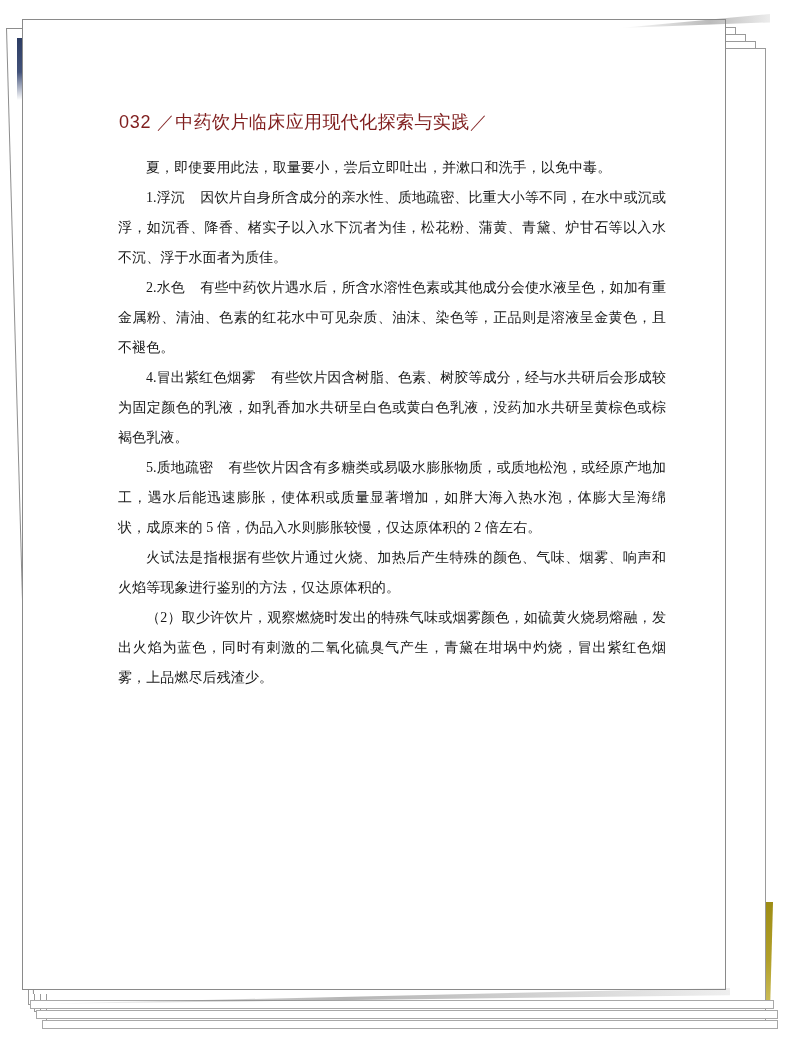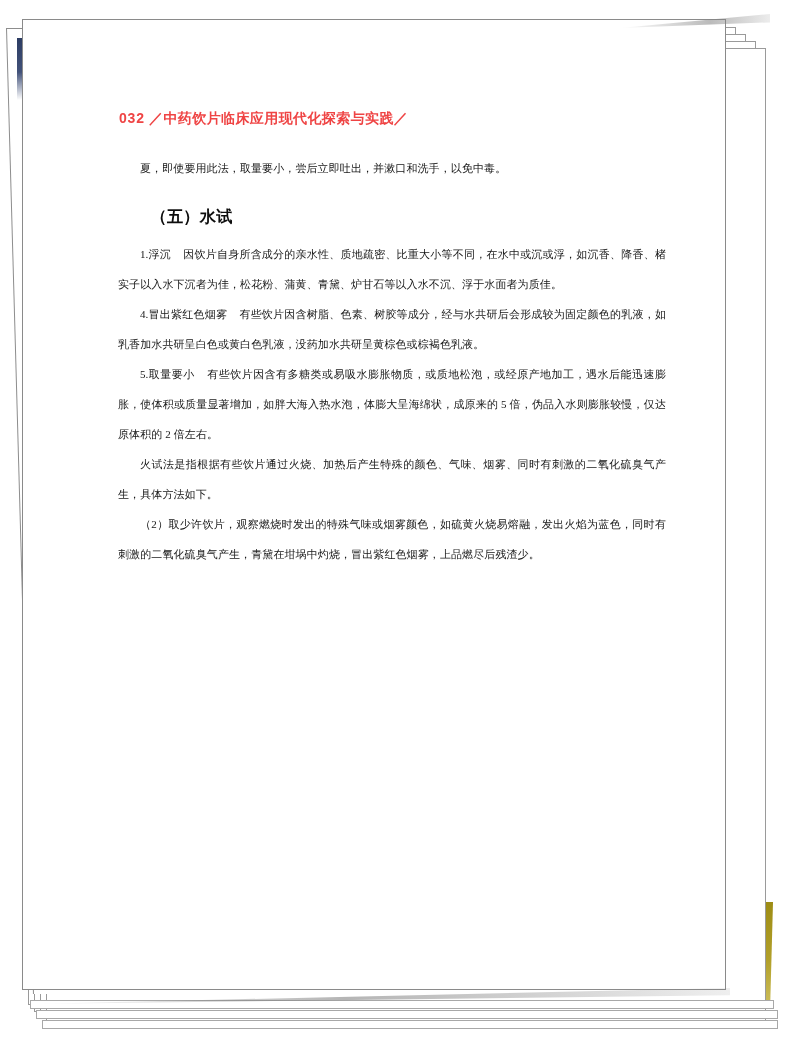--- a/index.html
+++ b/index.html
@@ -110,39 +110,38 @@
     position: absolute;
     left: 0; top: 0; right: 0; bottom: 0;
     padding: 0;
   }
 
   .running-head {
     position: absolute;
     left: 96px;
     top: 90px;
     font-family: "Liberation Sans", "DejaVu Sans", sans-serif;
-    font-size: 14px;
-    color: #ef4444;
+    font-size: 18px;
+    color: #7f1d1d;
     letter-spacing: 0.4px;
     white-space: nowrap;
-    font-weight: bold;
   }
   .running-head .folio { letter-spacing: 0.8px; }
 
   .body-col {
     position: absolute;
     left: 95px;
     top: 133px;
     width: 548px;
     color: #1a1a1a;
   }
 
   p.para {
     margin: 0 0 0 0;
-    font-size: 11px;
+    font-size: 14px;
     line-height: 30px;
     text-align: justify;
     text-justify: inter-ideograph;
     letter-spacing: 0.1px;
     color: #171717;
   }
   p.indent { text-indent: 2em; }
 
   .sec-head {
     margin: 19px 0 7px 0;
@@ -182,33 +181,33 @@
     <div class="page-inner">
 
       <div class="running-head">
         <span class="folio">032</span><span>&nbsp;</span><span>／中药饮片临床应用现代化探索与实践／</span>
       </div>
 
       <div class="body-col">
 
         <p class="para indent">夏，即使要用此法，取量要小，尝后立即吐出，并漱口和洗手，以免中毒。</p>
 
-        <div class="sec-head">（五）水试</div>
 
 
         <p class="para indent"><span>1.</span><span class="run-in">浮沉</span><span class="run-in-gap"></span><span>因饮片自身所含成分的亲水性、质地疏密、比重大小等不同，在水中或沉或浮，如沉香、降香、楮实子以入水下沉者为佳，松花粉、蒲黄、青黛、炉甘石等以入水不沉、浮于水面者为质佳。</span></p>
 
+        <p class="para indent"><span>2.</span><span class="run-in">水色</span><span class="run-in-gap"></span><span>有些中药饮片遇水后，所含水溶性色素或其他成分会使水液呈色，如加有重金属粉、清油、色素的红花水中可见杂质、油沫、染色等，正品则是溶液呈金黄色，且不褪色。</span></p>
 
 
         <p class="para indent"><span>4.</span><span class="run-in">冒出紫红色烟雾</span><span class="run-in-gap"></span><span>有些饮片因含树脂、色素、树胶等成分，经与水共研后会形成较为固定颜色的乳液，如乳香加水共研呈白色或黄白色乳液，没药加水共研呈黄棕色或棕褐色乳液。</span></p>
 
-        <p class="para indent"><span>5.</span><span class="run-in">取量要小</span><span class="run-in-gap"></span><span>有些饮片因含有多糖类或易吸水膨胀物质，或质地松泡，或经原产地加工，遇水后能迅速膨胀，使体积或质量显著增加，如胖大海入热水泡，体膨大呈海绵状，成原来的 5 倍，伪品入水则膨胀较慢，仅达原体积的 2 倍左右。</span></p>
-
-
-        <p class="para indent">火试法是指根据有些饮片通过火烧、加热后产生特殊的颜色、气味、烟雾、同时有刺激的二氧化硫臭气产生，具体方法如下。</p>
+        <p class="para indent"><span>5.</span><span class="run-in">质地疏密</span><span class="run-in-gap"></span><span>有些饮片因含有多糖类或易吸水膨胀物质，或质地松泡，或经原产地加工，遇水后能迅速膨胀，使体积或质量显著增加，如胖大海入热水泡，体膨大呈海绵状，成原来的 5 倍，伪品入水则膨胀较慢，仅达原体积的 2 倍左右。</span></p>
+
+
+        <p class="para indent">火试法是指根据有些饮片通过火烧、加热后产生特殊的颜色、气味、烟雾、响声和火焰等现象进行鉴别的方法，仅达原体积的。</p>
 
 
         <p class="para indent"><span>（2）</span><span>取少许饮片，观察燃烧时发出的特殊气味或烟雾颜色，如硫黄火烧易熔融，发出火焰为蓝色，同时有刺激的二氧化硫臭气产生，青黛在坩埚中灼烧，冒出紫红色烟雾，上品燃尽后残渣少。</span></p>
 
       </div>
     </div>
   </div>
 
   <div class="top-wedge"></div>
   <div class="bottom-wedge"></div>

